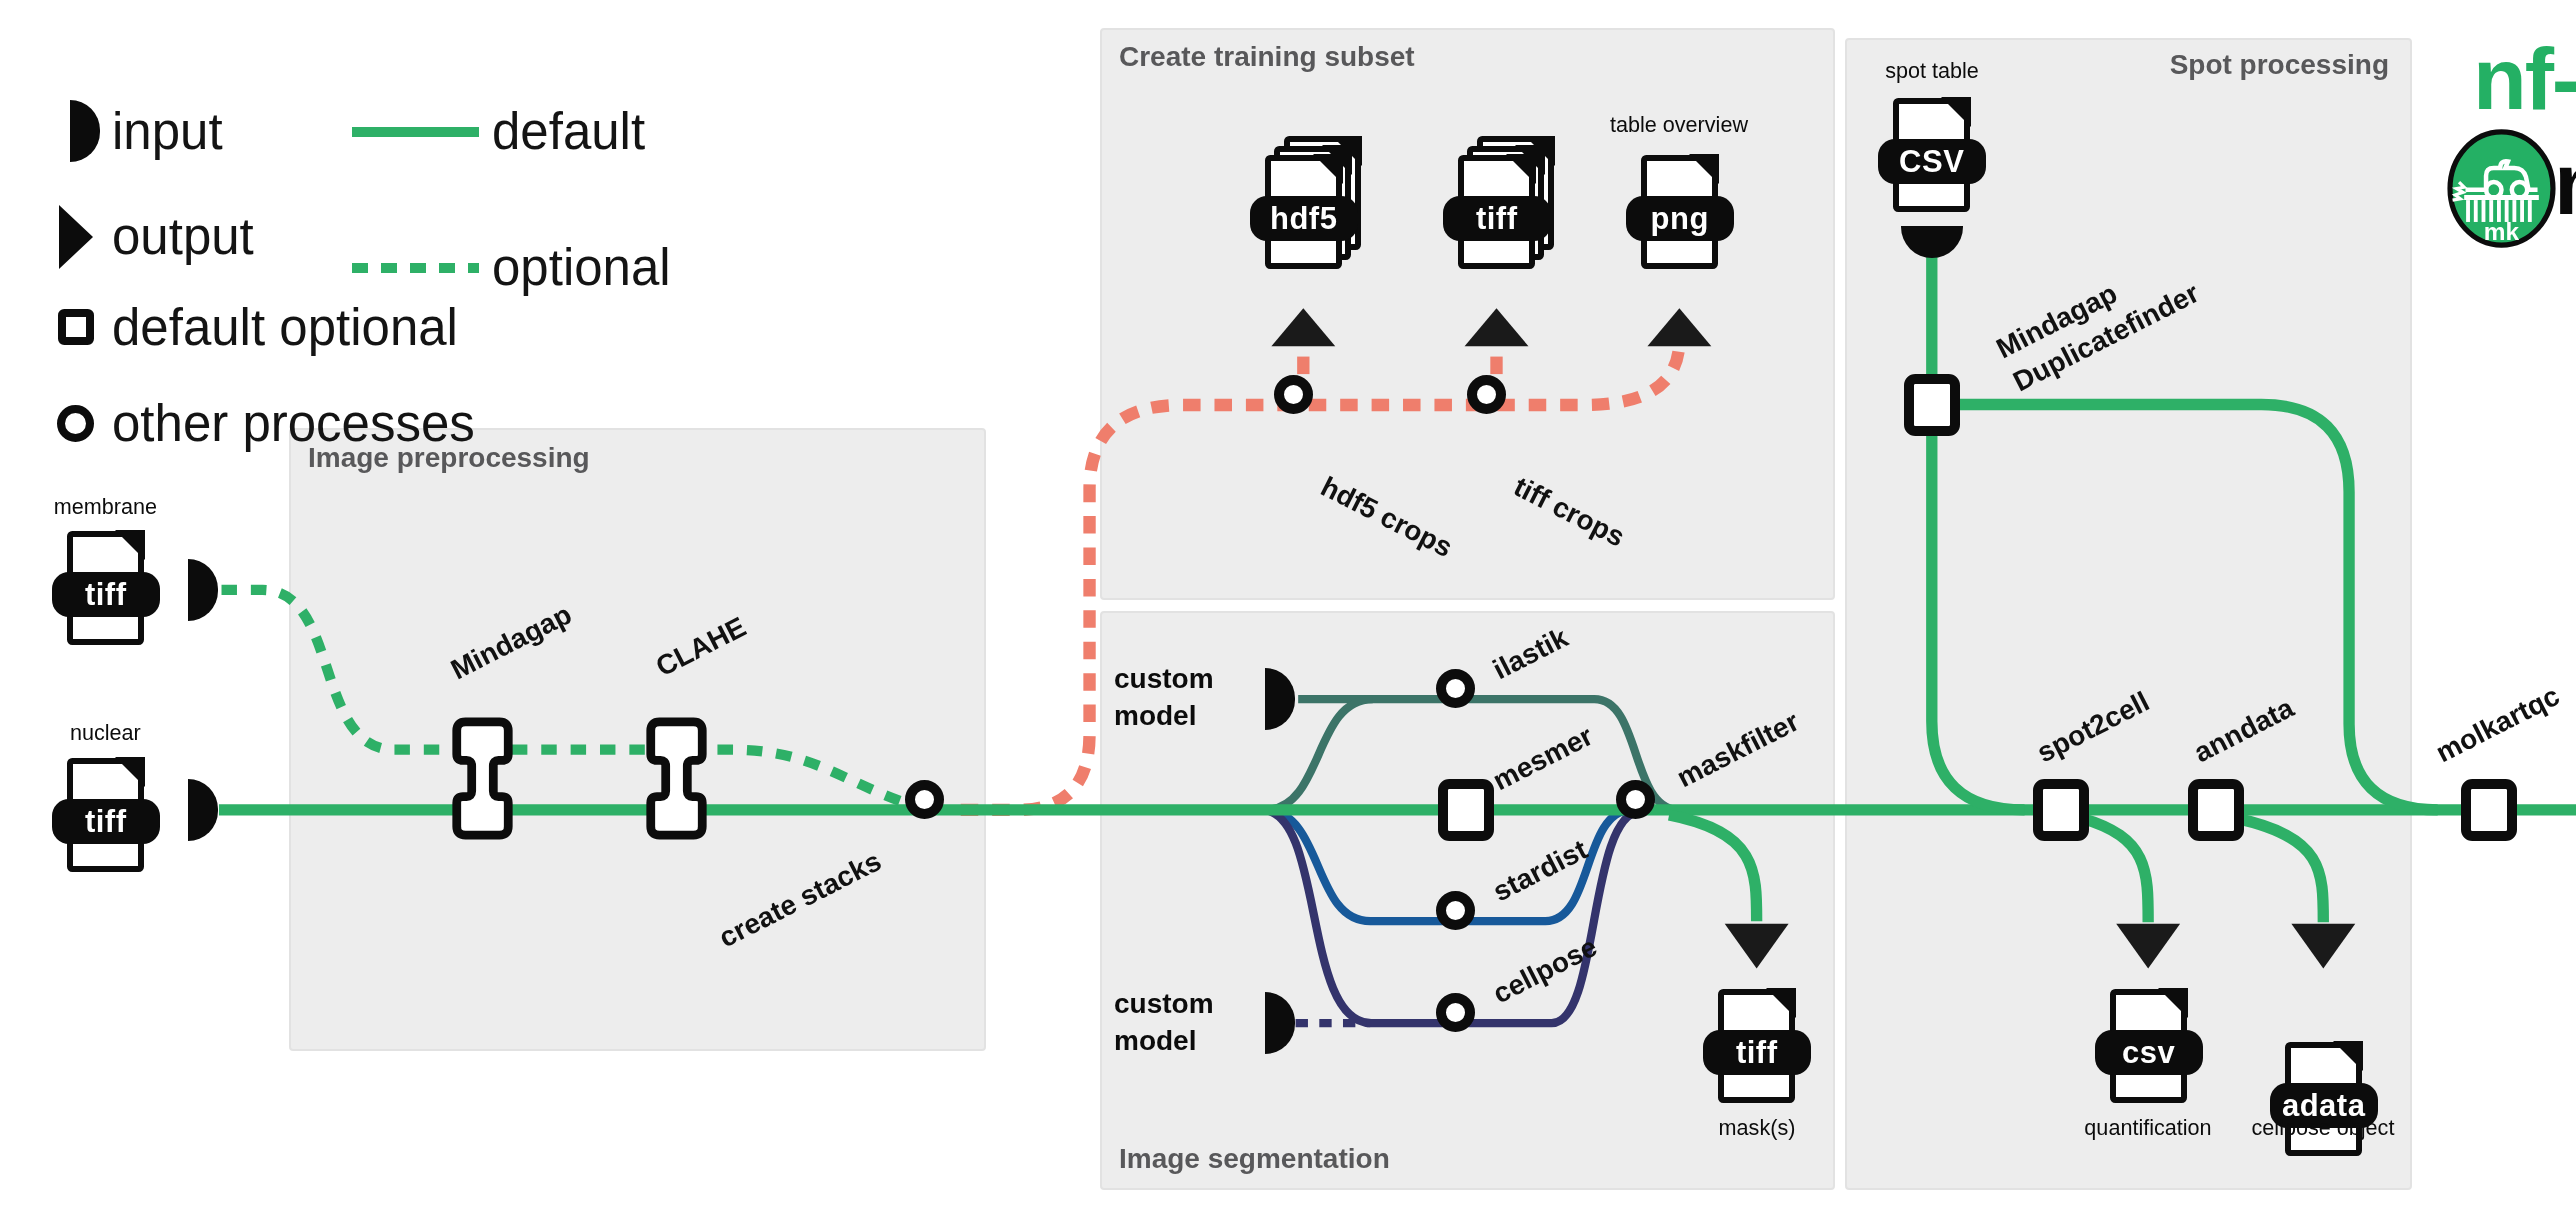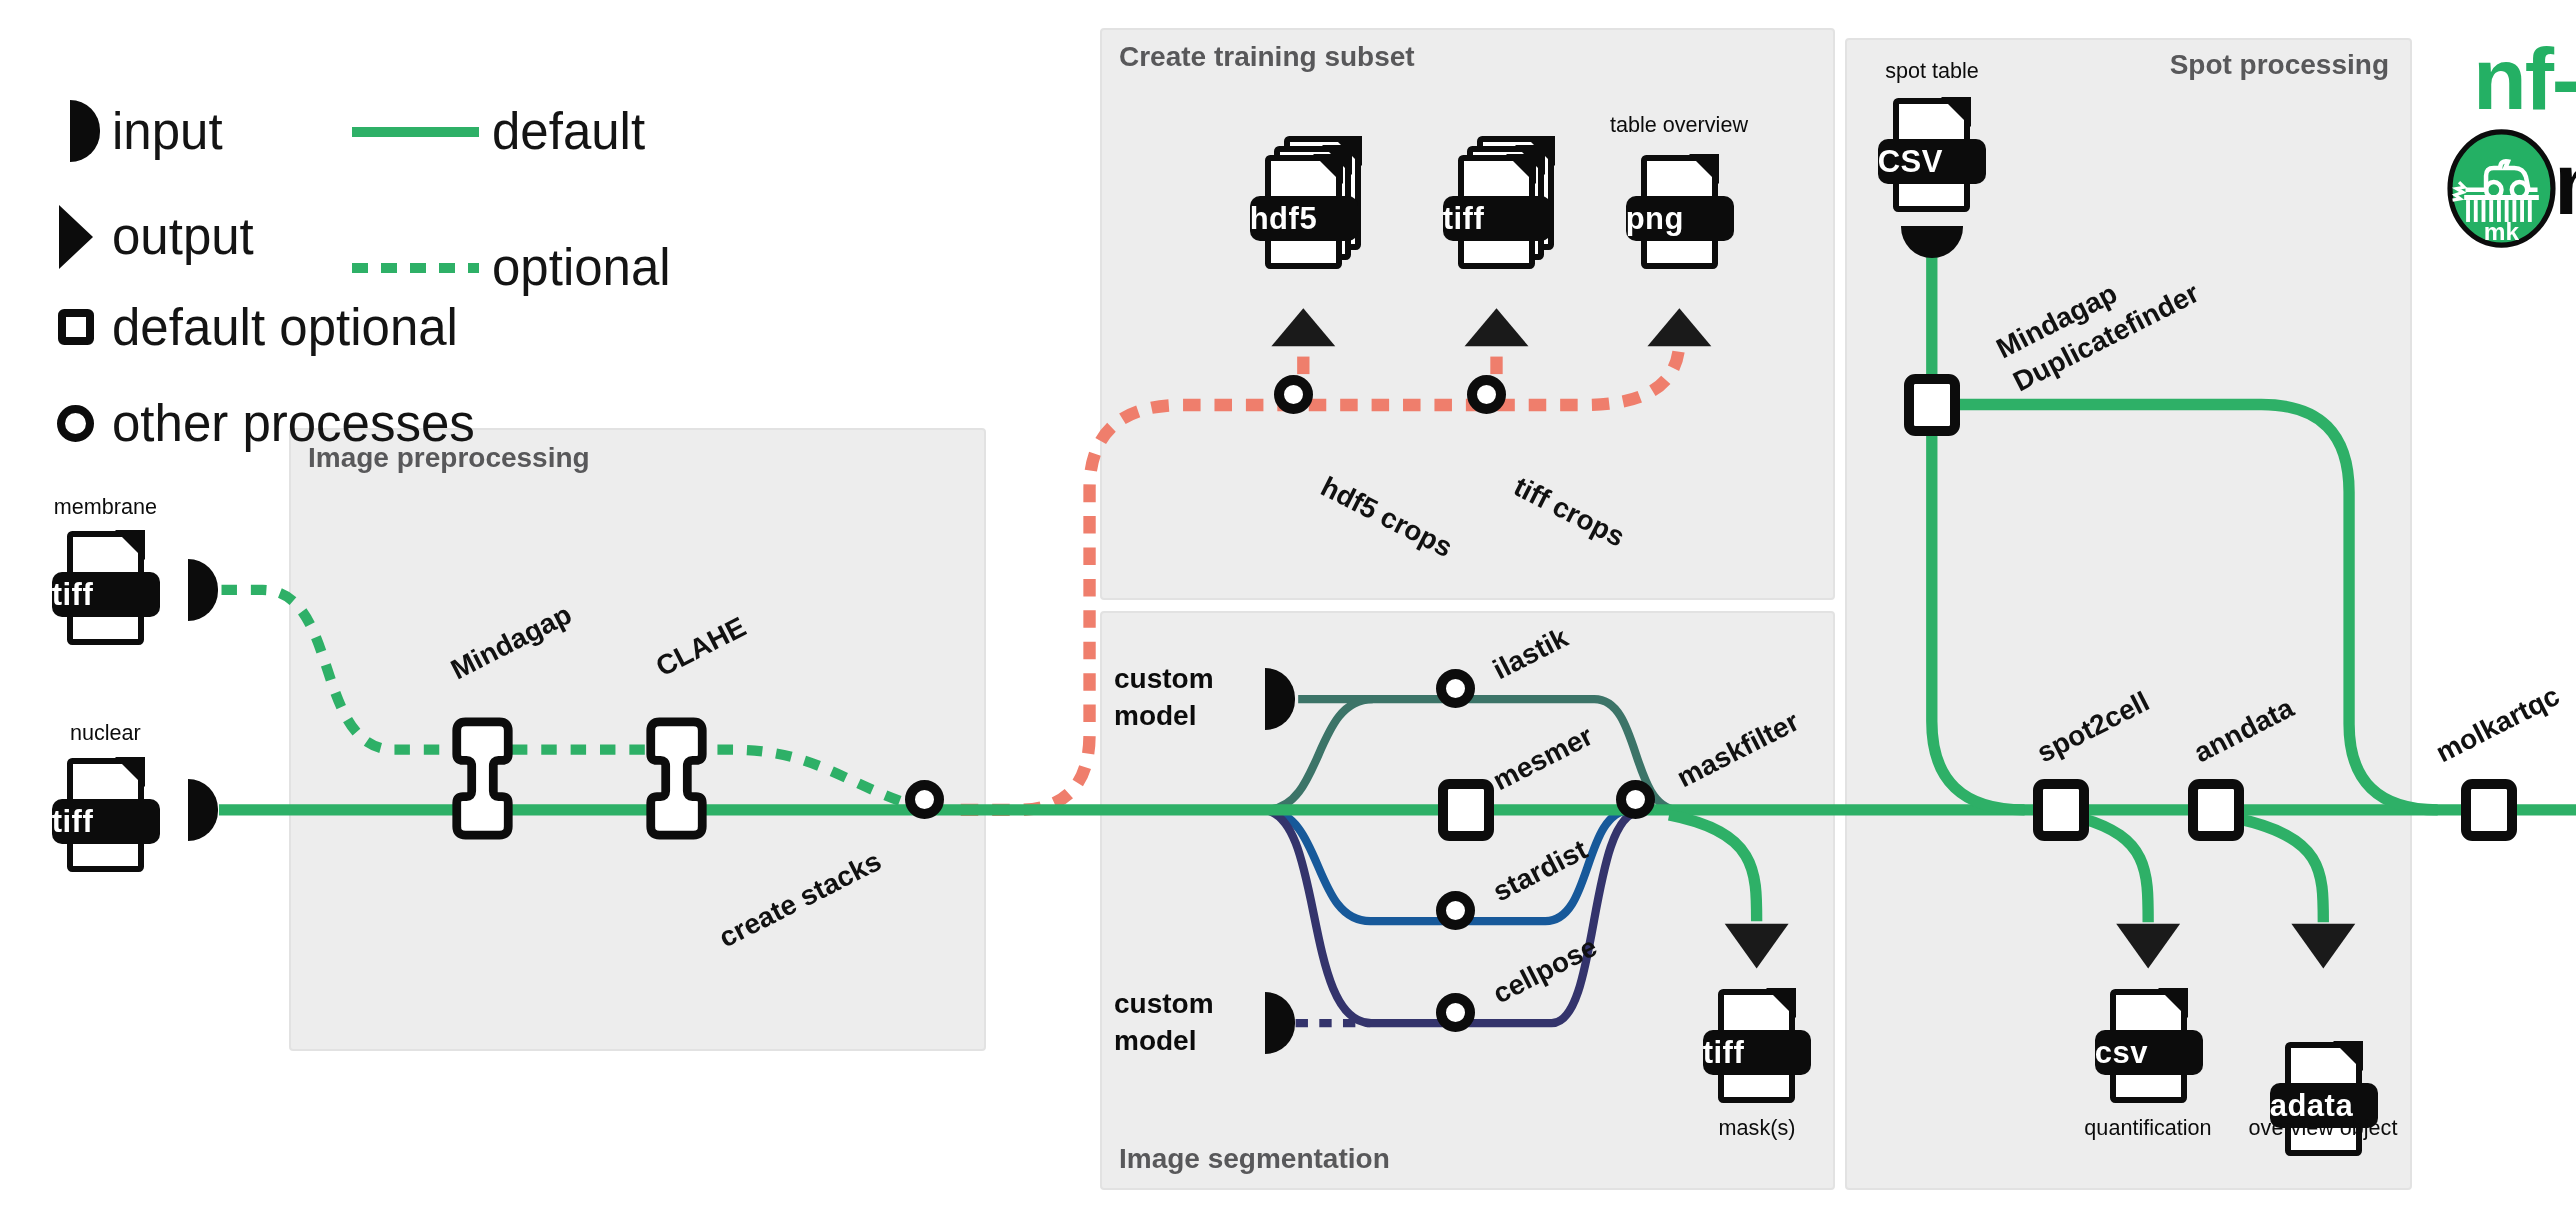--- a/index.html
+++ b/index.html
@@ -37,21 +37,21 @@
   .node-spool{position:absolute;z-index:3;}
   .node-label{position:absolute;font-size:28px;font-weight:bold;color:#111;white-space:pre-line;line-height:37px;transform:rotate(-27deg);transform-origin:0 50%;z-index:4;}
   .node-label.cw{transform:rotate(27deg);}
   .node-label.block{transform-origin:0 0;}
   
   .file{position:absolute;width:124px;height:129px;z-index:3;}
   .file .page{position:absolute;left:23px;top:7.7px;width:77px;height:114px;background:#fff;border:6.7px solid var(--ink);border-radius:5.2px;}
   .file .page .fold{position:absolute;top:-6.7px;right:-6.7px;width:0;height:0;border-top:30px solid var(--ink);border-left:30px solid transparent;}
   .file .page.s1{left:32px;top:-1.5px;}
   .file .page.s2{left:42px;top:-10.8px;}
-  .file .banner{position:absolute;left:7.7px;top:49px;width:108px;height:45px;background:var(--ink);border-radius:10px;display:flex;align-items:center;}
+  .file .banner{position:absolute;left:7.7px;top:49px;width:108px;height:45px;background:var(--ink);border-radius:17px;display:flex;align-items:center;justify-content:center;}
   .file .banner span{color:#fff;font-weight:bold;font-size:31px;letter-spacing:0.5px;}
   .file-label{position:absolute;font-size:21.6px;font-weight:normal;text-align:center;width:216px;z-index:4;}
   .io-label{position:absolute;font-size:28px;font-weight:bold;line-height:37px;z-index:4;white-space:pre-line;}
   
   .logo-line1{position:absolute;left:2473px;top:28px;font-size:88px;font-weight:800;letter-spacing:-2.1px;z-index:4;}
   .logo-line1 .g{color:var(--nfgreen);}
   .logo-line2{position:absolute;left:2554px;top:133px;font-size:88px;font-weight:800;letter-spacing:-1px;z-index:4;color:#0a0a0a;}
   .logo-badge{position:absolute;left:2446px;top:128px;z-index:4;}
 </style>
 </head>
@@ -272,14 +272,14 @@
 <div class="file-label" style="left:2040px;top:1115px;">quantification</div>
 
 <div class="file" style="left:2262px;top:1034px;">
   <div class="page">
       <div class="fold"></div>
     </div>
   <div class="banner">
       <span>adata</span>
     </div>
 </div>
-<div class="file-label" style="left:2215px;top:1115px;">overview object</div>
+<div class="file-label" style="left:2215px;top:1115px;">cellpose object</div>
 
 
 </body></html>

